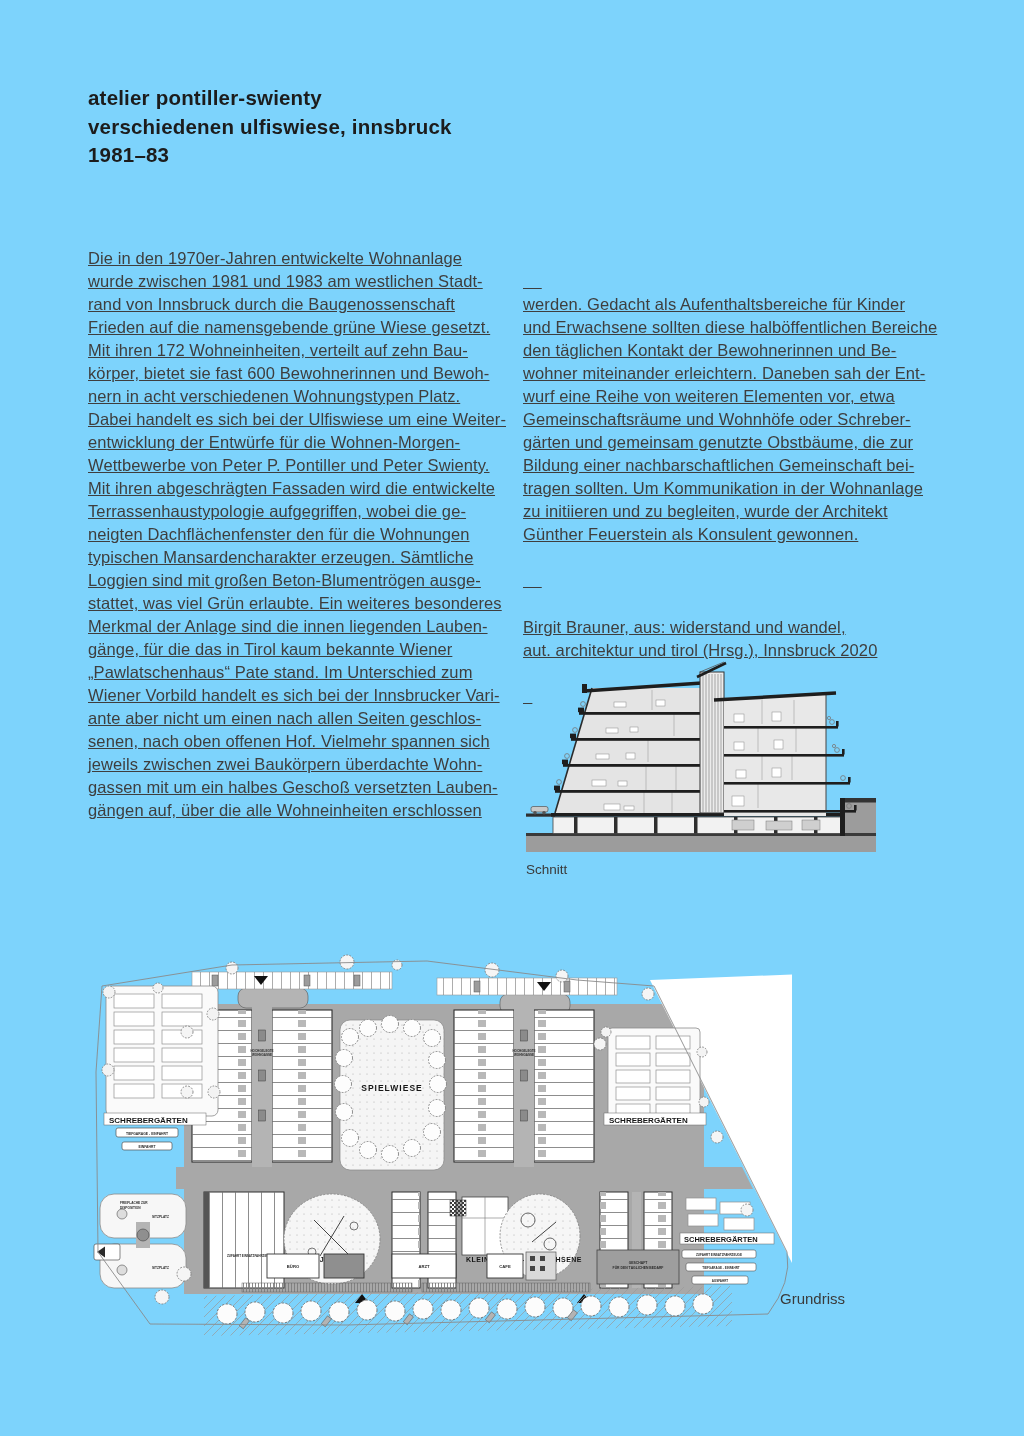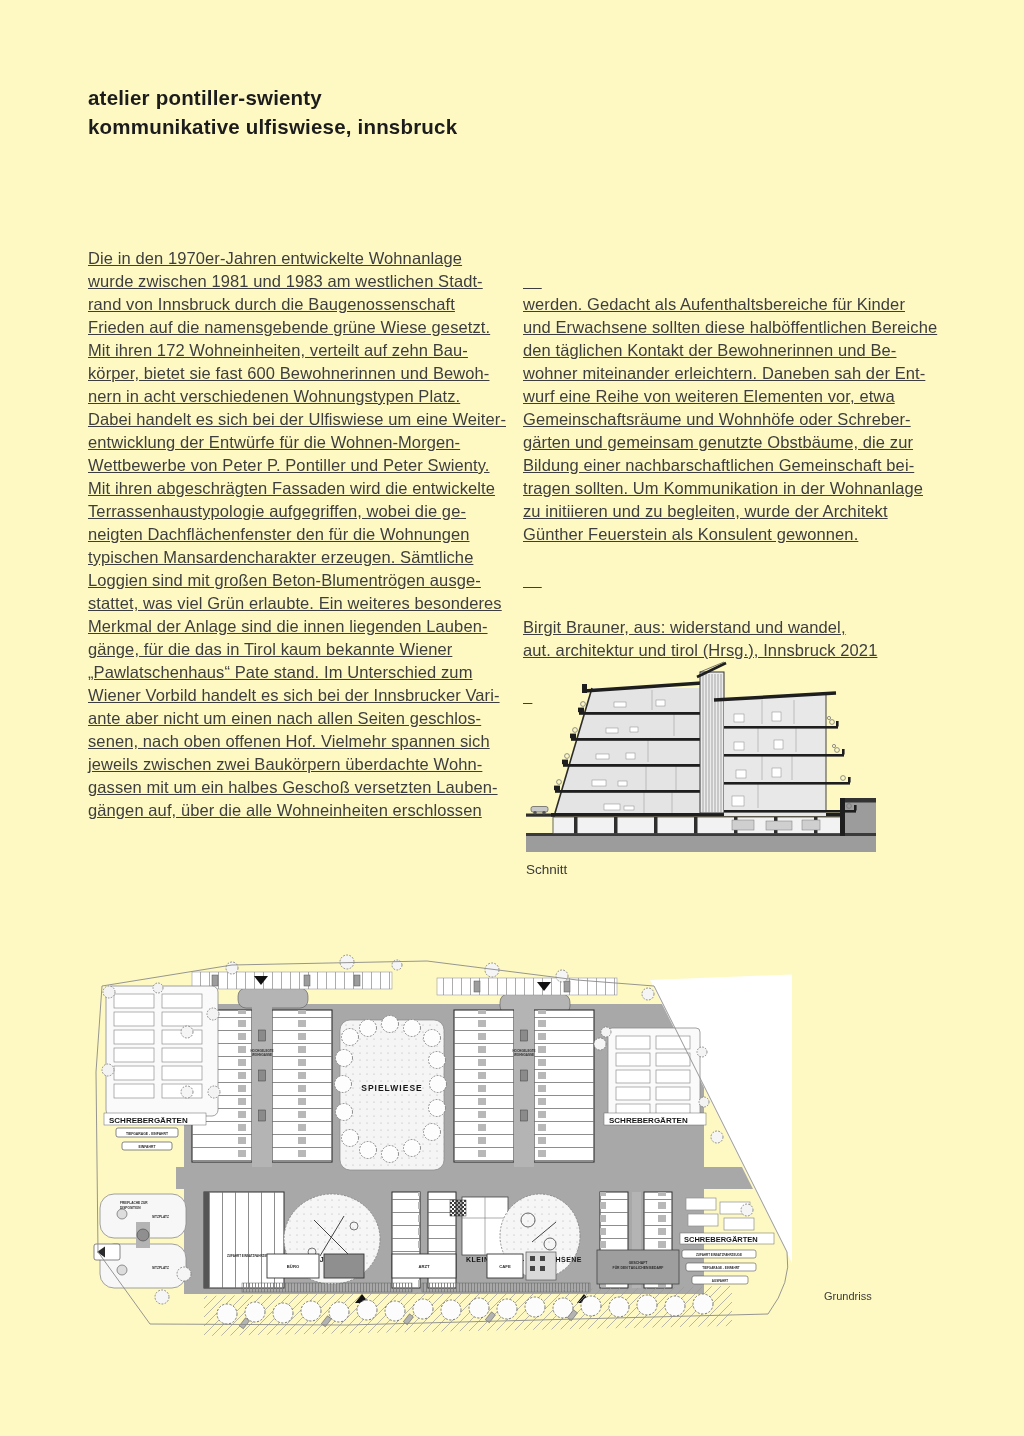--- a/index.html
+++ b/index.html
@@ -1,47 +1,48 @@
 <!DOCTYPE html>
 <html><head>
 <meta charset="utf-8">
 <style>
   html,body{margin:0;padding:0;background:#ffffff;}
   .page{
-    position:relative;width:1024px;height:1436px;background:#fef9c3;overflow:hidden;
+    position:relative;width:1024px;height:1436px;background:#7dd3fc;overflow:hidden;
     font-family:"Liberation Sans", sans-serif;color:#3d3d3d;
   }
   .title-block{
     position:absolute;left:88px;top:84px;
     font-size:20.5px;font-weight:bold;line-height:28.5px;color:#1c1c1c;letter-spacing:.2px;
   }
   .col{
     position:absolute;top:247px;font-size:16.5px;line-height:23px;color:#3e3e3e;
     white-space:pre;letter-spacing:.1px;text-decoration:underline;
   }
   .col-left{left:88px;width:420px;}
   .col-right{left:523px;width:432px;}
   .credit{margin-top:24px;white-space:pre;}
   figure{margin:0;padding:0;}
   .fig-section{position:absolute;left:526px;top:650px;width:350px;}
   .fig-section figcaption{margin-top:5px;font-size:13.5px;color:#3a3a3a;}
   .fig-plan{position:absolute;left:92px;top:952px;width:700px;}
-  .plan-caption{position:absolute;left:824px;top:1290px;font-size:11px;color:#3a3a3a;}
+  .plan-caption{position:absolute;left:780px;top:1290px;font-size:15px;color:#3a3a3a;}
   svg text{font-family:"Liberation Sans", sans-serif;}
   .plan-label{font-weight:bold;fill:#161616;}
   .tiny{font-weight:bold;fill:#2a2a2a;}
 </style>
 </head>
 <body>
 
 <div class="page">
 
   <header class="title-block">
     <div>atelier pontiller-swienty</div>
-    <div>kommunikative ulfiswiese, innsbruck</div>
+    <div>verschiedenen ulfiswiese, innsbruck</div>
+    <div>1981–83</div>
   </header>
 
   <div class="col col-left">Die in den 1970er-Jahren entwickelte Wohnanlage
 wurde zwischen 1981 und 1983 am westlichen Stadt-
 rand von Innsbruck durch die Baugenossenschaft
 Frieden auf die namensgebende grüne Wiese gesetzt.
 Mit ihren 172 Wohneinheiten, verteilt auf zehn Bau-
 körper, bietet sie fast 600 Bewohnerinnen und Bewoh-
 nern in acht verschiedenen Wohnungstypen Platz.
 Dabei handelt es sich bei der Ulfiswiese um eine Weiter-
@@ -68,21 +69,21 @@
 den täglichen Kontakt der Bewohnerinnen und Be-
 wohner miteinander erleichtern. Daneben sah der Ent-
 wurf eine Reihe von weiteren Elementen vor, etwa
 Gemeinschaftsräume und Wohnhöfe oder Schreber-
 gärten und gemeinsam genutzte Obstbäume, die zur
 Bildung einer nachbarschaftlichen Gemeinschaft bei-
 tragen sollten. Um Kommunikation in der Wohnanlage
 zu initiieren und zu begleiten, wurde der Architekt
 Günther Feuerstein als Konsulent gewonnen.</div>
     <div class="credit">Birgit Brauner, aus: widerstand und wandel,
-aut. architektur und tirol (Hrsg.), Innsbruck 2021</div>
+aut. architektur und tirol (Hrsg.), Innsbruck 2020</div>
   </div>
 
   <figure class="fig-section">
     <svg width="350" height="203" viewBox="0 0 350 203">
 
       <g>
         <rect x="318" y="148" width="32" height="54" fill="#9c9c9c"></rect>
         <rect x="318" y="148" width="32" height="4.5" fill="#333333"></rect>
         <rect x="0" y="184" width="350" height="18" fill="#9c9c9c"></rect>
         <rect x="0" y="183" width="350" height="3" fill="#3a3a3a"></rect>

